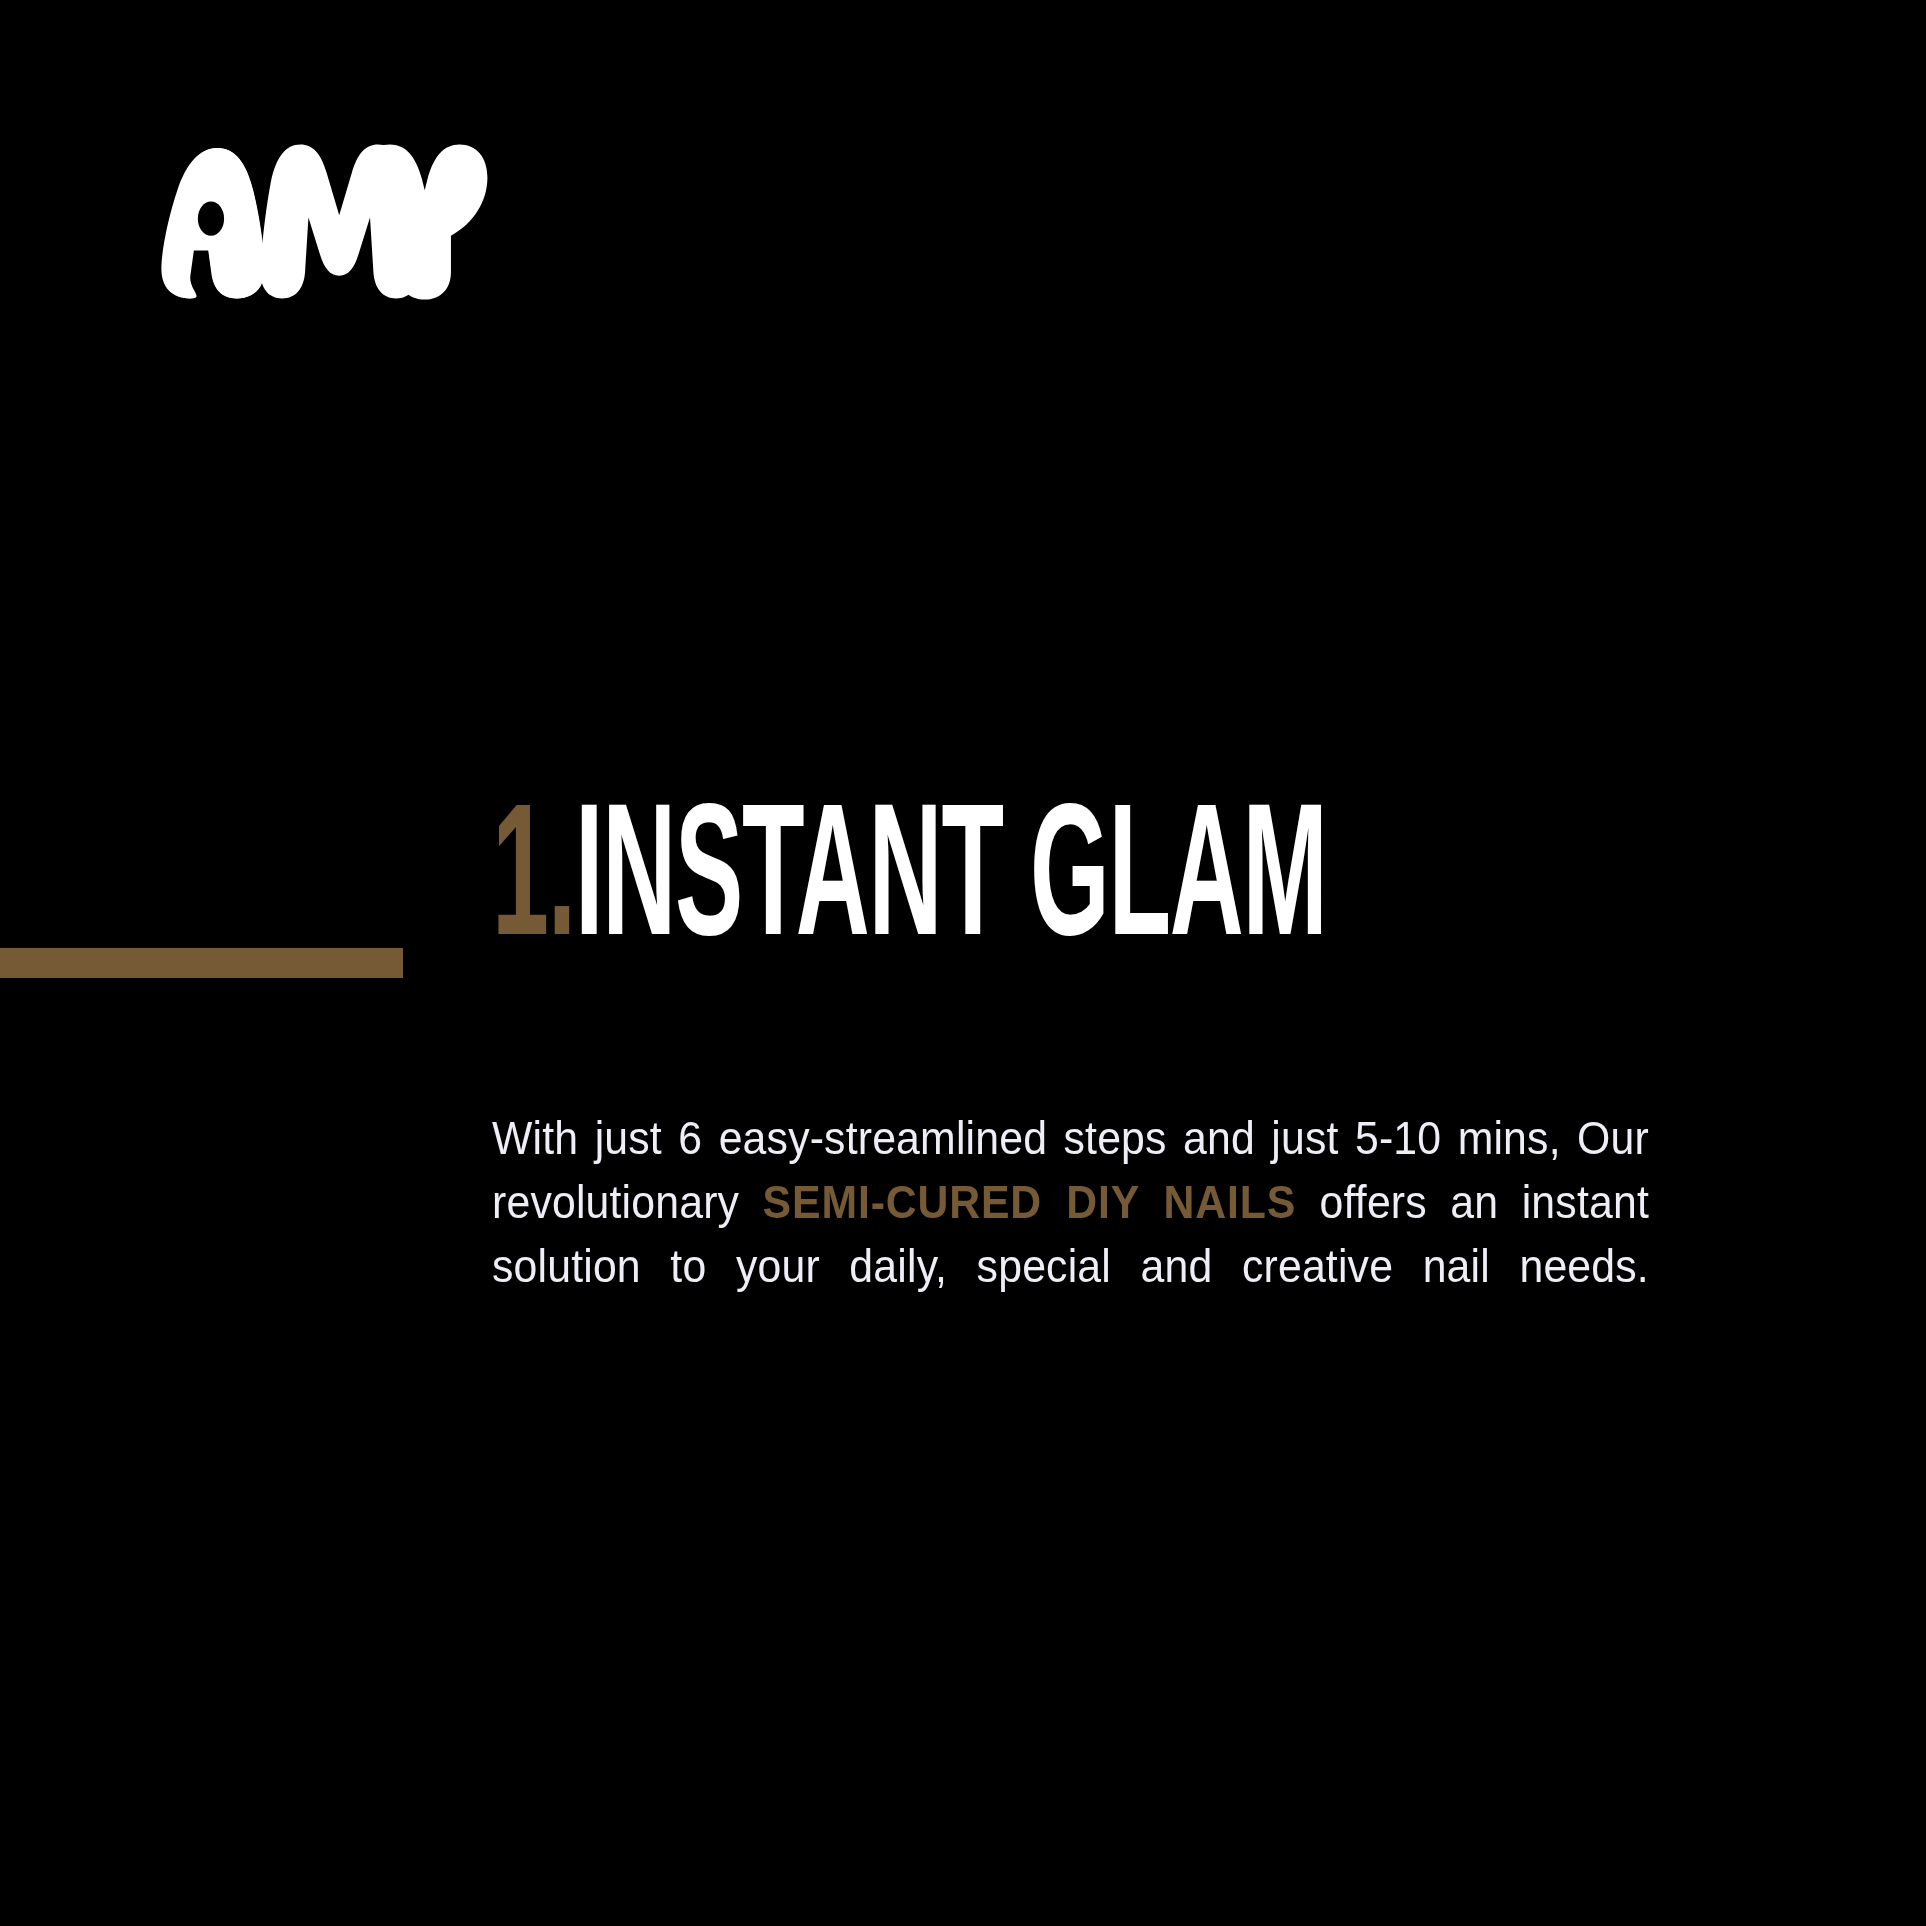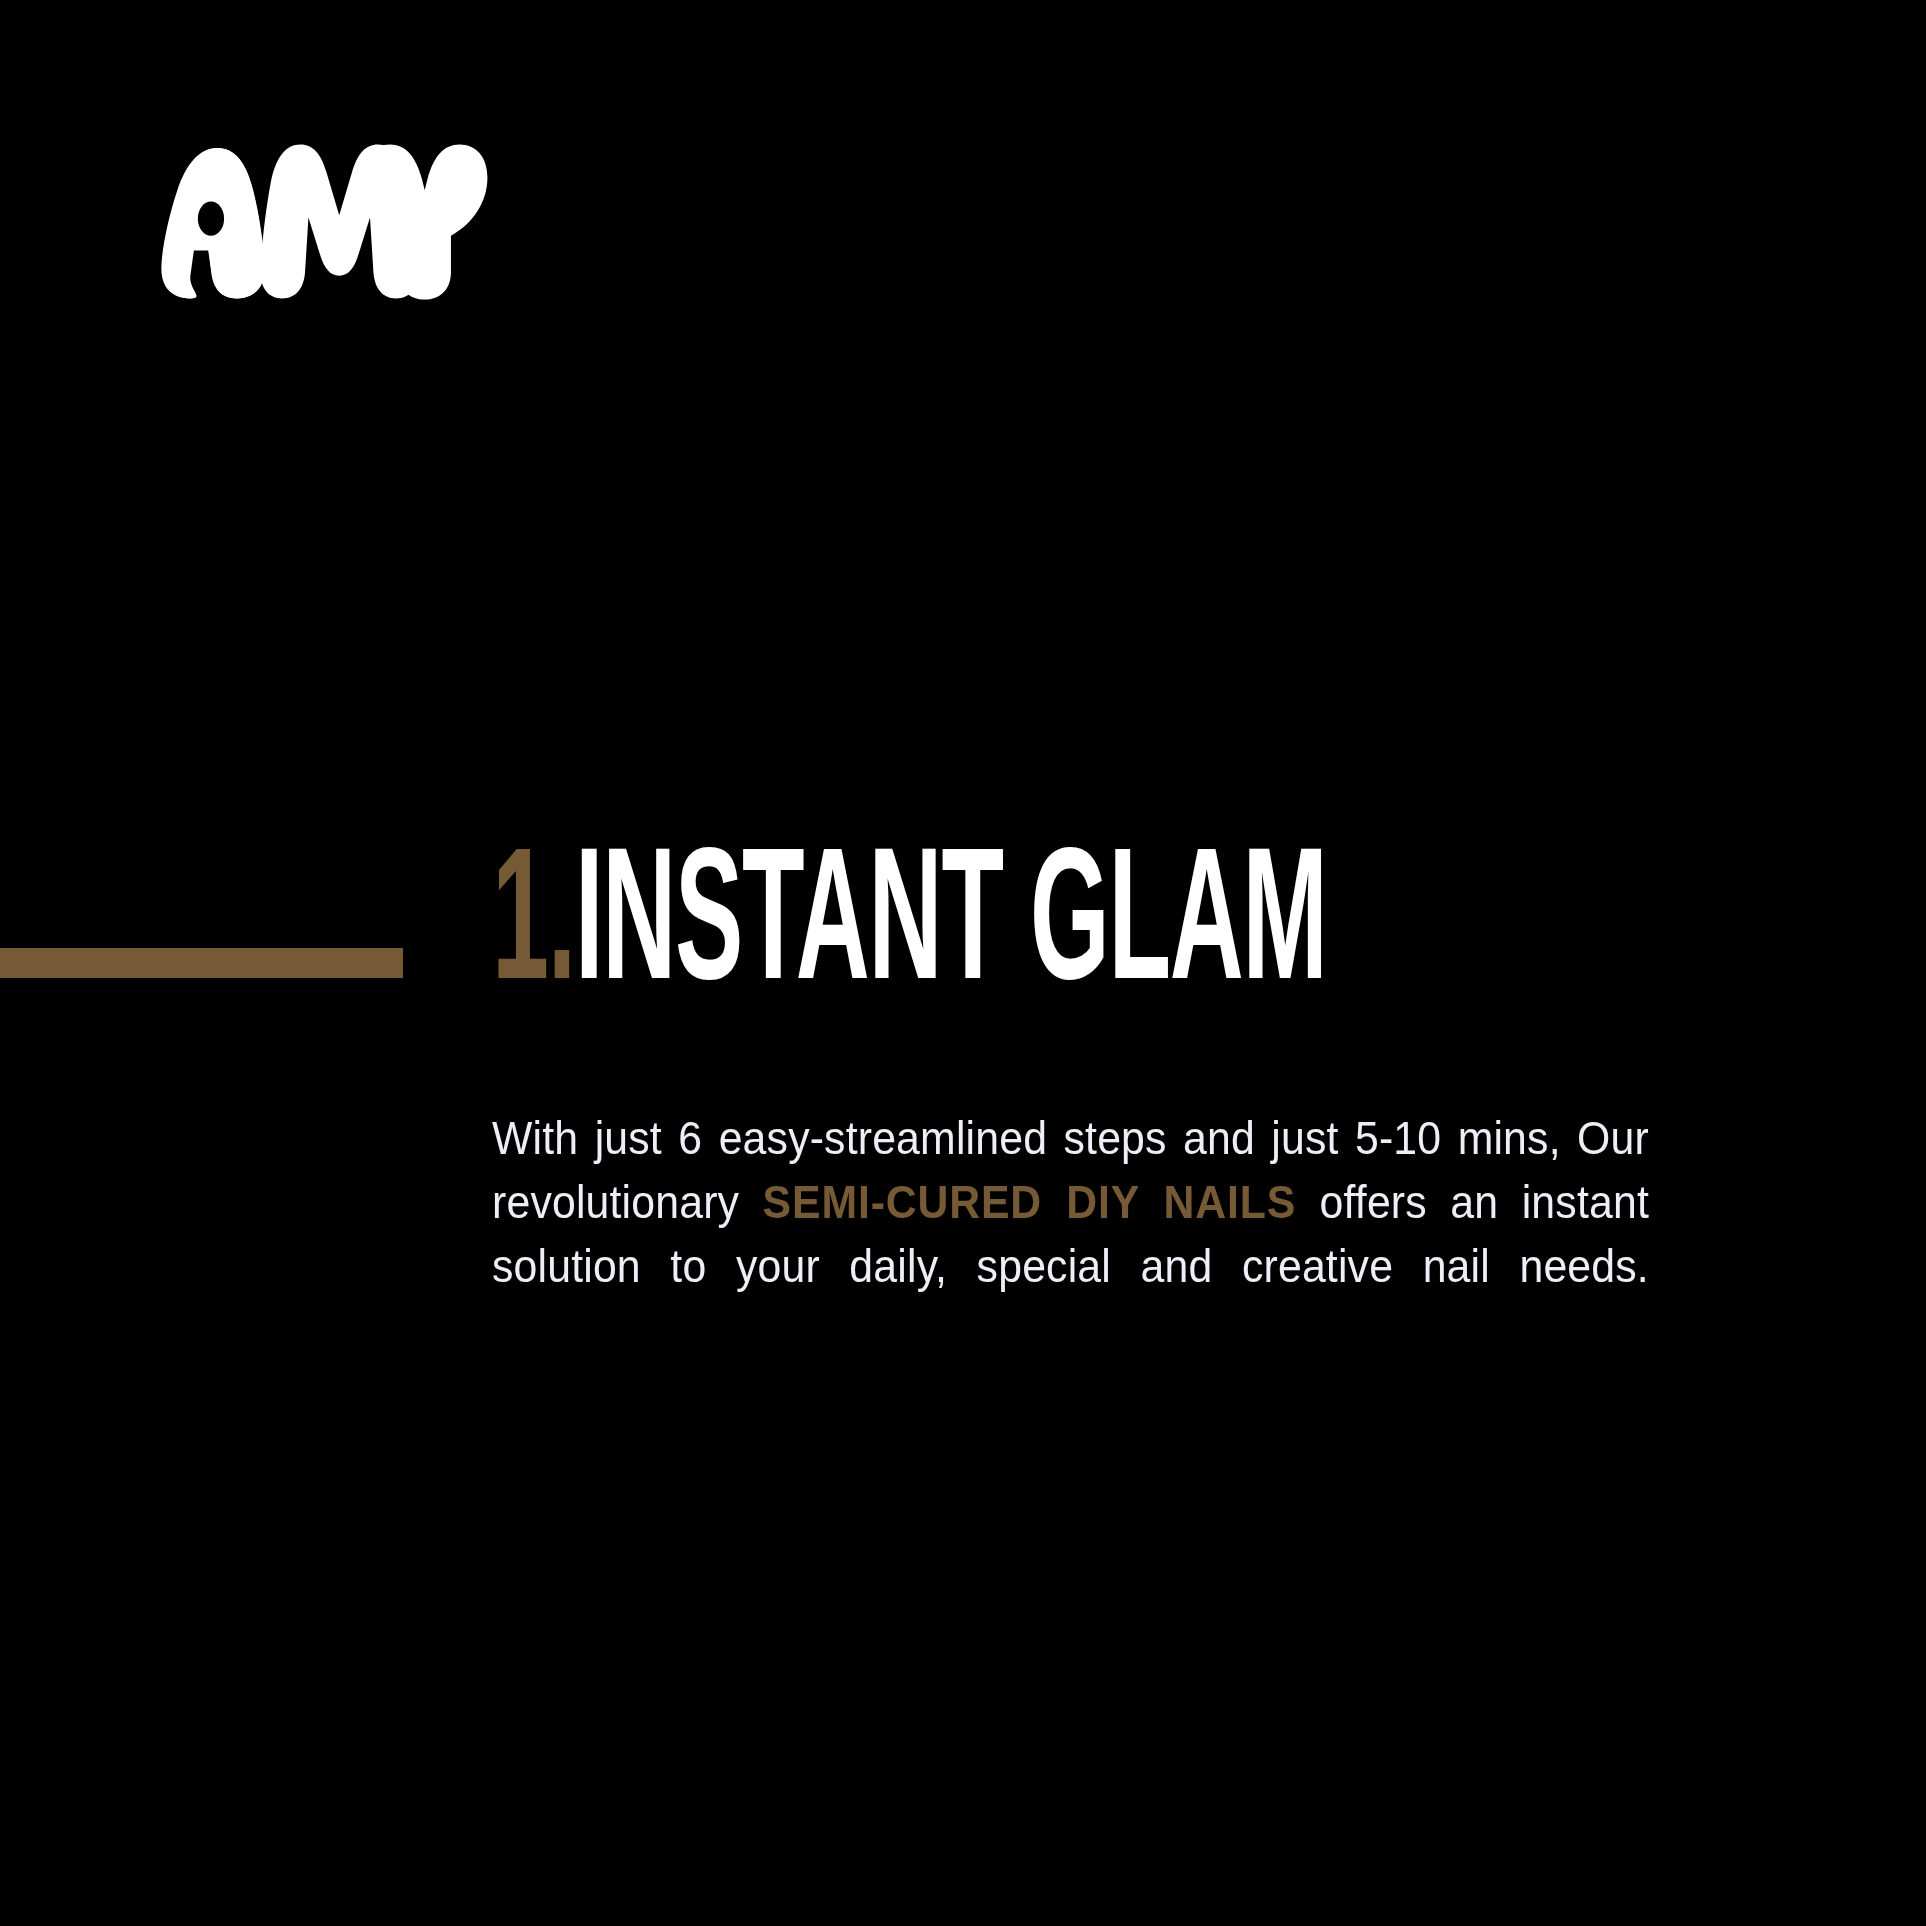--- a/index.html
+++ b/index.html
@@ -33,21 +33,21 @@
     top: 948px;
     width: 403px;
     height: 30px;
     background: #765A35;
   }
 
   
   #content-column {
     position: absolute;
     left: 492px;
-    top: 833px;
+    top: 789px;
     width: 1244px;
   }
 
   
   #section-heading {
     margin: 0;
     padding: 0;
     white-space: nowrap;
     line-height: 0.86;
     font-weight: 700;

